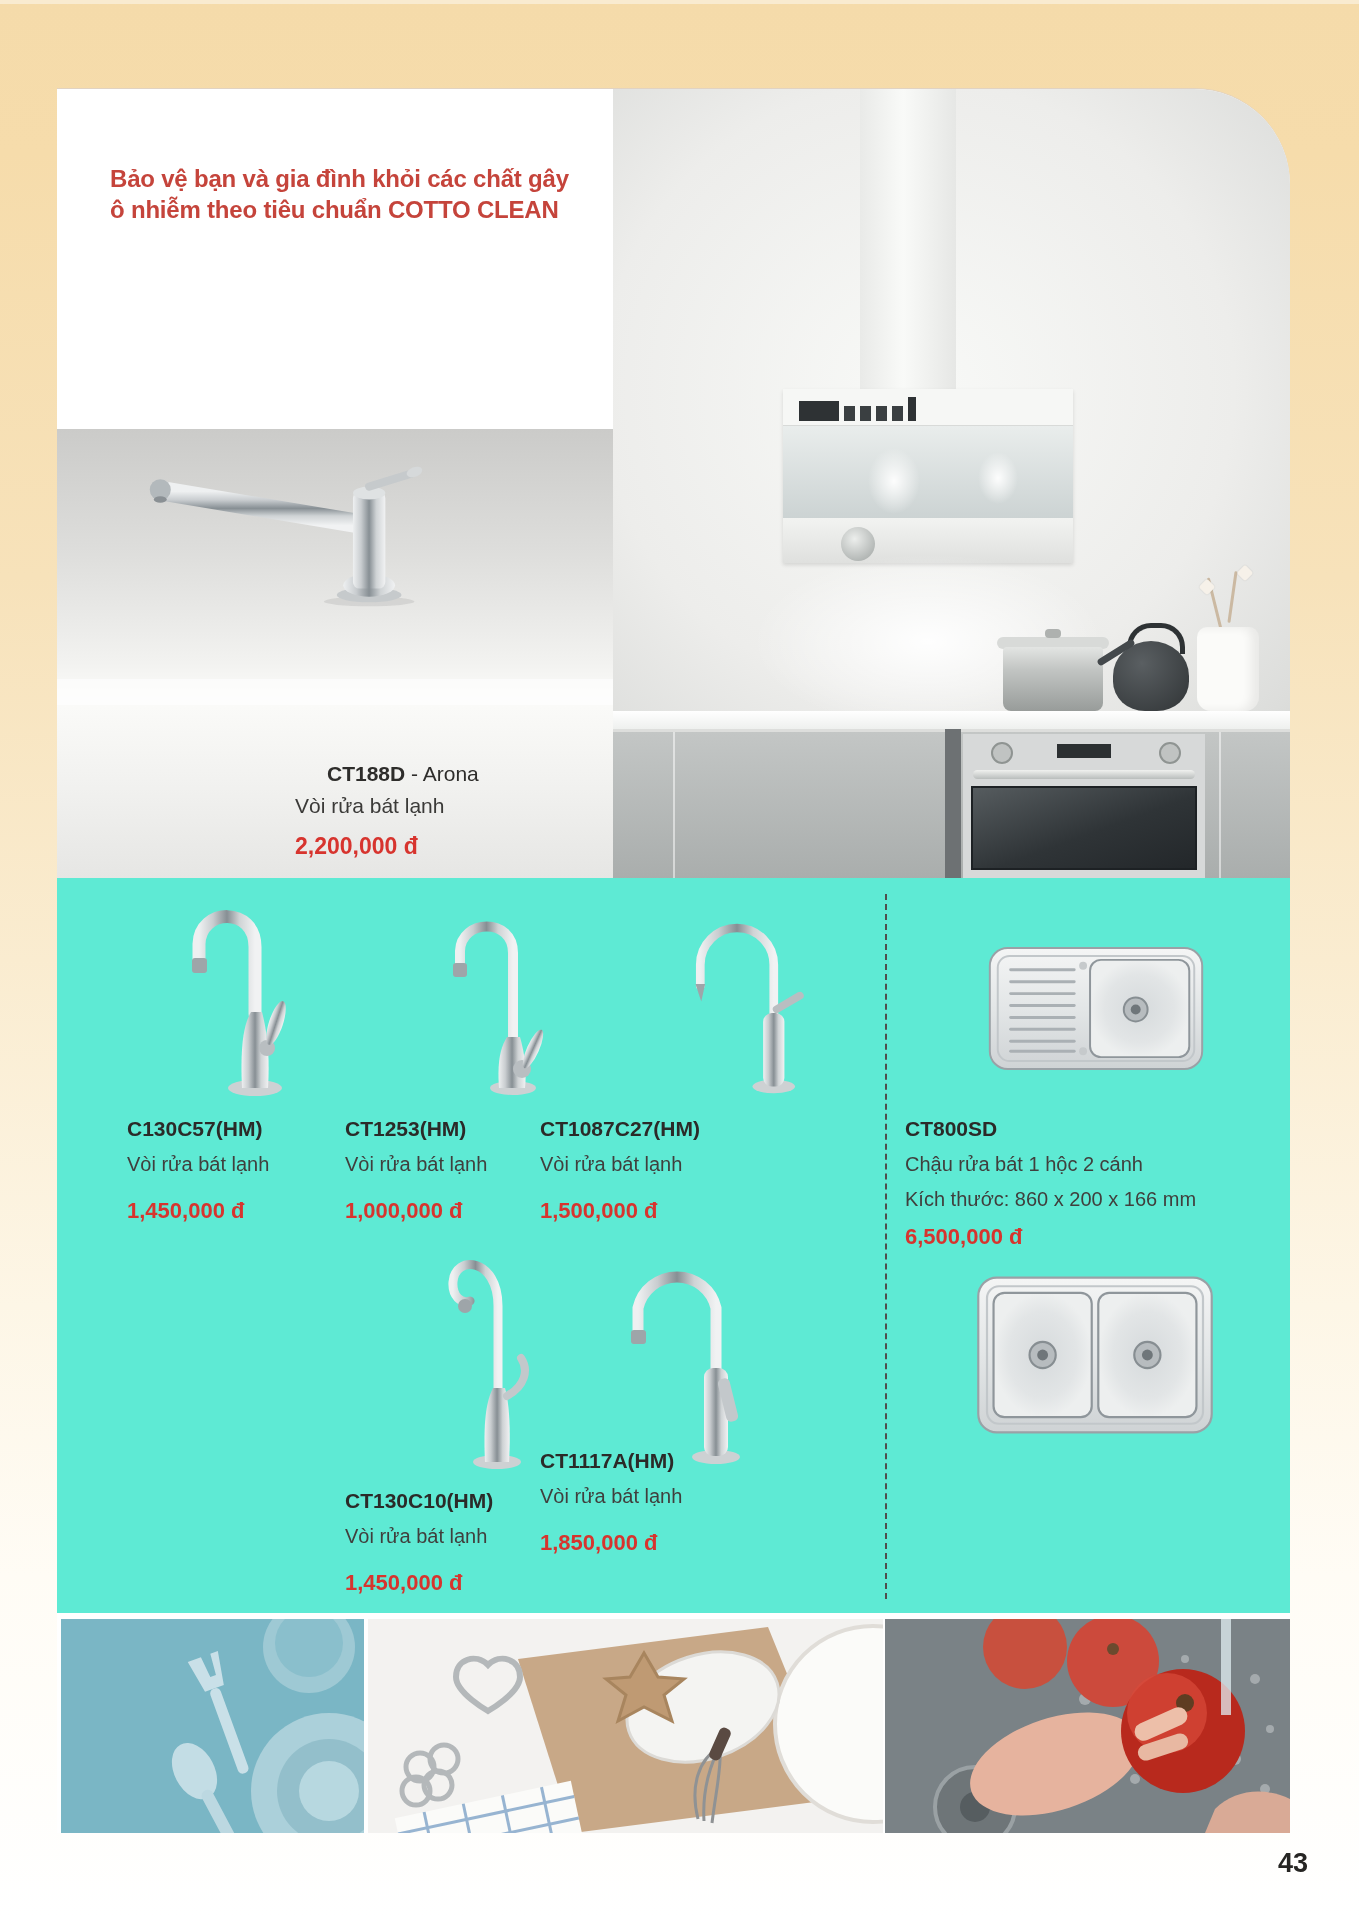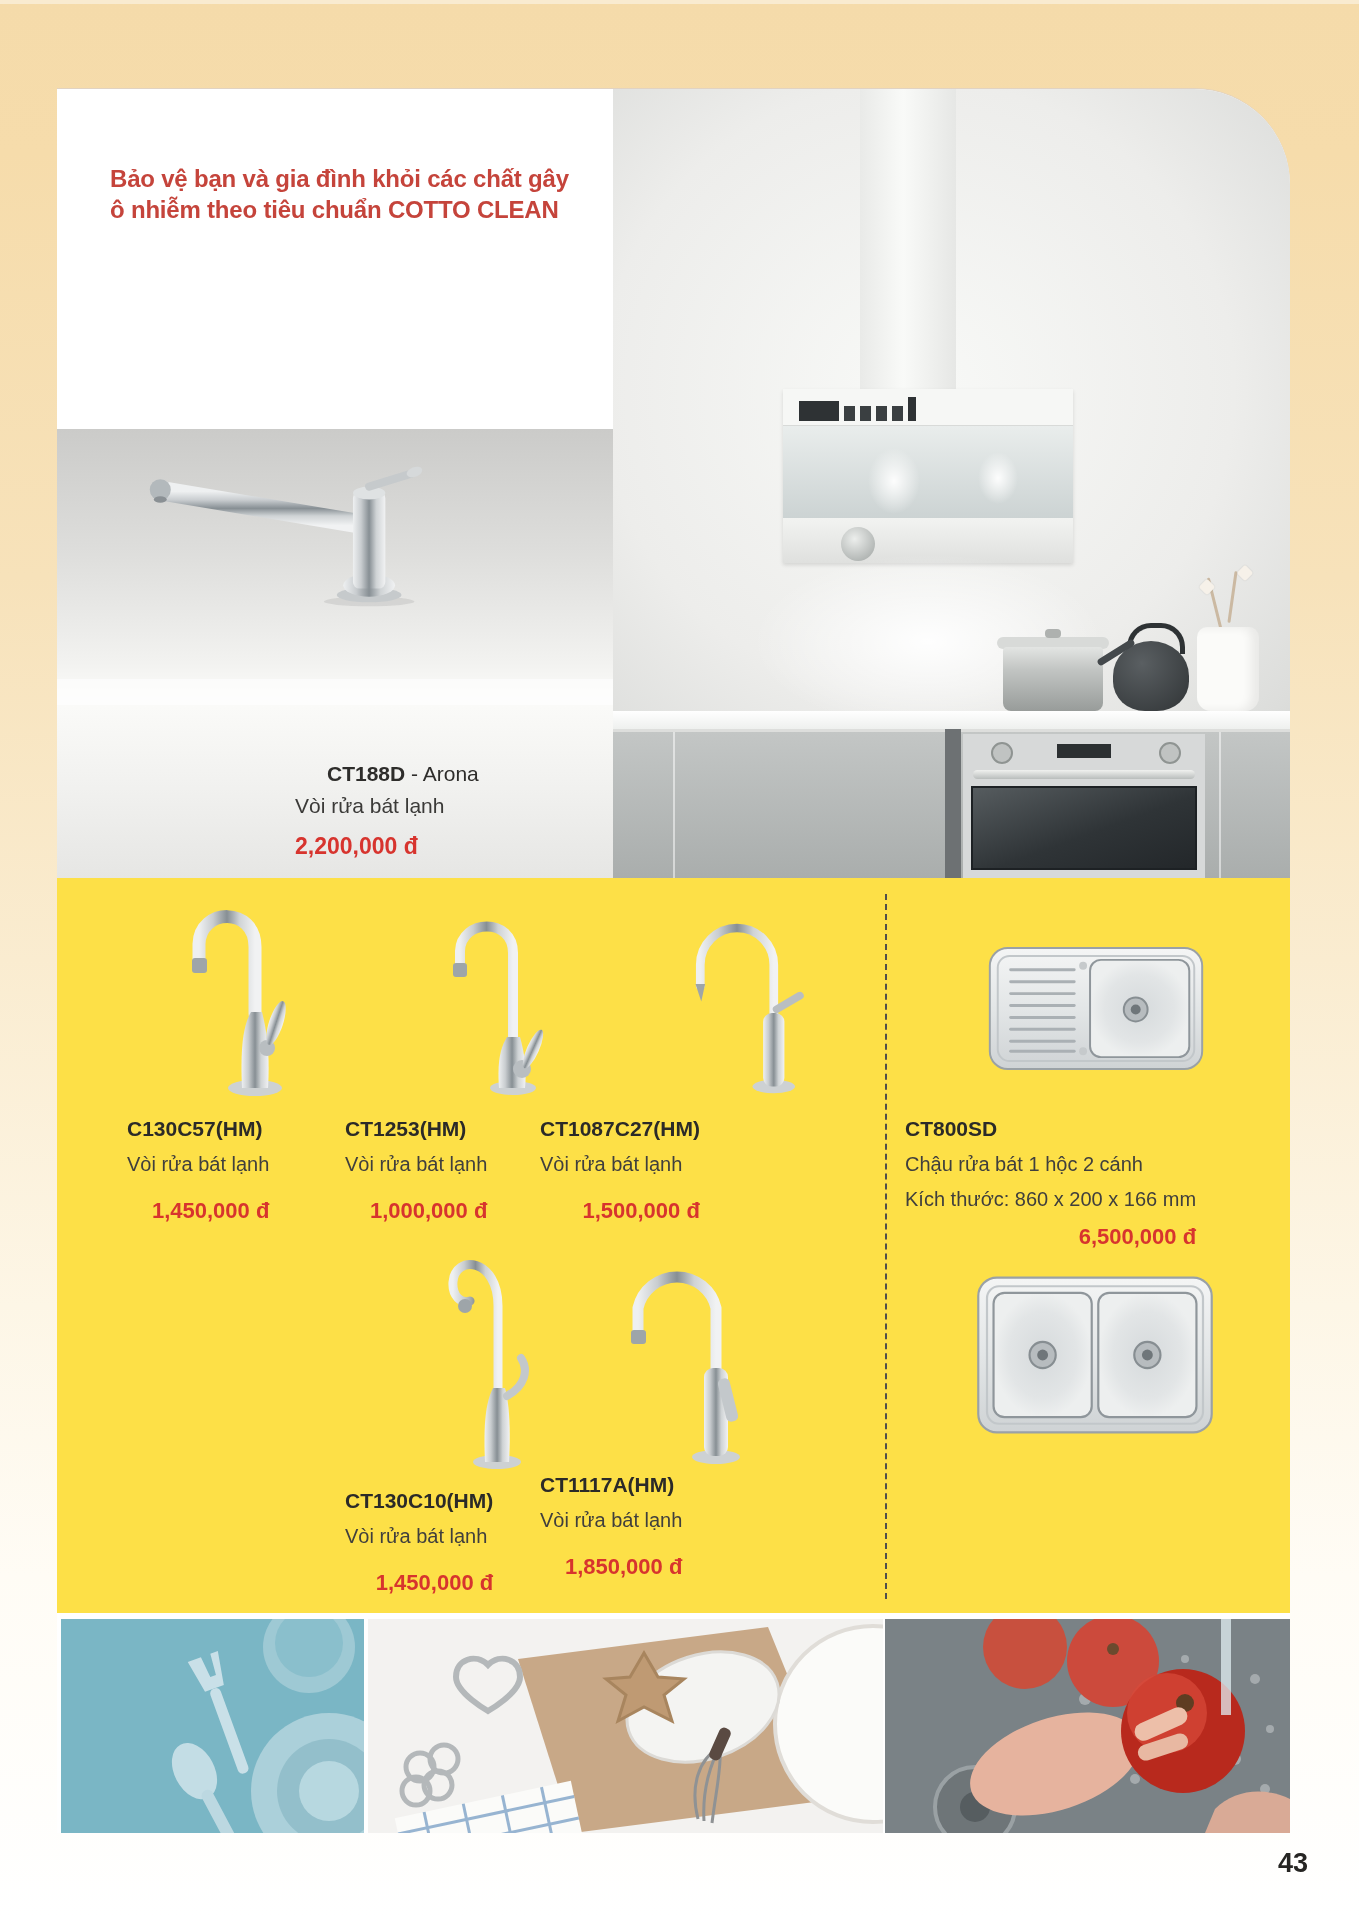--- a/index.html
+++ b/index.html
@@ -54,28 +54,28 @@
   .faucet-photo{left:0;top:340px;width:556px;height:449px;
       background:linear-gradient(180deg,#cbcbc9 0%,#dededc 28%,#f2f2f0 52%,#fbfbf9 60%,#f1f1ef 80%,#e6e6e4 100%);}
   .fp-highlight{left:0;top:250px;width:100%;height:26px;background:rgba(255,255,255,.6);}
   .featured-info{left:238px;top:330px;}
   .fline1{font-size:21px;color:#2e2d2b;line-height:30px;white-space:nowrap;margin-left:32px;}
   .fcode{font-weight:bold;}
   .fdesc{font-size:21px;color:#3b3a38;line-height:30px;margin-top:2px;white-space:nowrap;}
   .fprice{font-size:23px;font-weight:bold;color:#d7342e;margin-top:12px;white-space:nowrap;}
 
   
-  .products{left:0;top:789px;width:1233px;height:735px;background:#fde047;}
+  .products{left:0;top:789px;width:1233px;height:735px;background:#5eead4;}
   .divider{left:828px;top:16px;width:0;height:705px;border-left:2px dashed #4f4f4d;}
   .pimg{margin:0;}
   .pinfo{white-space:nowrap;}
   .pcode{font-size:21px;font-weight:bold;color:#2b2a28;line-height:26px;}
   .pdesc{font-size:20px;color:#403f3d;line-height:26px;margin-top:9px;}
   .pdims{font-size:20px;color:#403f3d;line-height:26px;margin-top:9px;}
-  .pprice{font-size:22px;font-weight:bold;color:#d7342e;line-height:26px;margin-top:21px;text-align:right;}
+  .pprice{font-size:22px;font-weight:bold;color:#d7342e;line-height:26px;margin-top:21px;}
   .pinfo.sink .pprice{margin-top:12px;}
 
   
   .strip{left:0;top:1530px;width:1233px;height:214px;background:#ffffff;}
   .strip svg{display:block;}
 
   .page-number{left:1278px;top:1848px;font-size:27px;font-weight:bold;color:#262523;}
 </style>
 </head>
 <body>
@@ -291,21 +291,21 @@
           <circle cx="158" cy="75" r="12" fill="#b7bcbf" stroke="#878e92" stroke-width="2"></circle>
             <circle cx="158" cy="75" r="5" fill="#6f767a"></circle>
         </svg>
       </figure>
 
       <div class="abs pinfo" style="left:288px;top:610px">
         <div class="pcode">CT130C10(HM)</div>
         <div class="pdesc">Vòi rửa bát lạnh</div>
         <div class="pprice">1,450,000 đ</div>
       </div>
-      <div class="abs pinfo" style="left:483px;top:594px">
+      <div class="abs pinfo" style="left:483px;top:570px">
         <div class="pcode">CT1117A(HM)</div>
         <div class="pdesc">Vòi rửa bát lạnh</div>
         <div class="pprice">1,850,000 đ</div>
       </div>
     </section>
 
     <div class="abs strip">
       <svg class="abs" style="left:4px;top:0" width="303" height="214" viewBox="0 0 303 214" preserveAspectRatio="none">
         <rect width="303" height="214" fill="#7ab6c5"></rect>
         <rect width="303" height="214" fill="url(#bowlG)" opacity="0"></rect>

